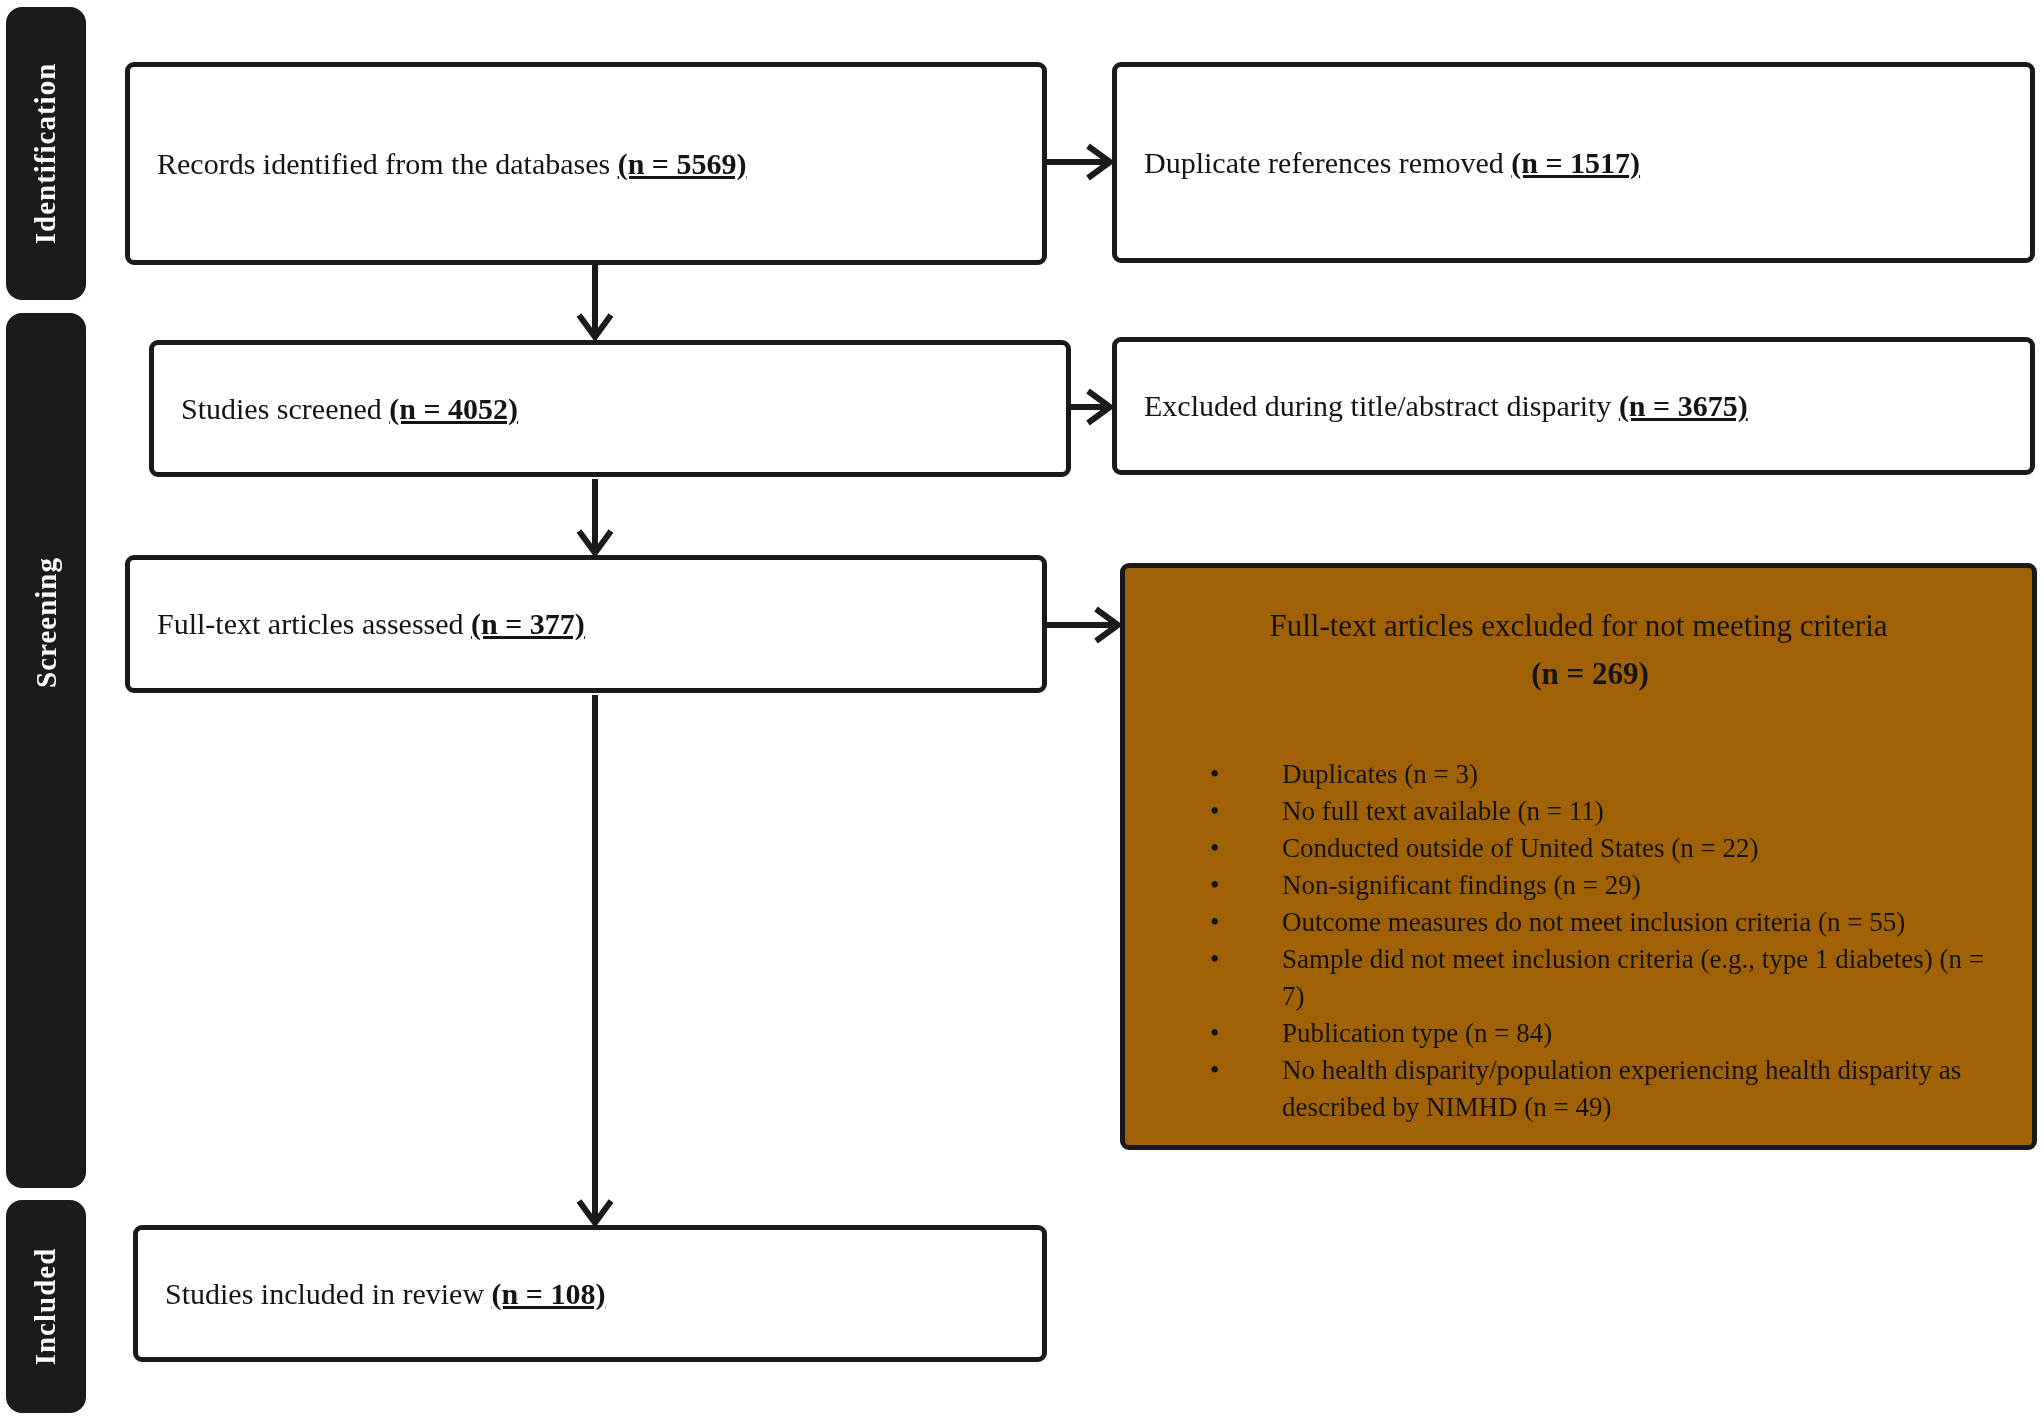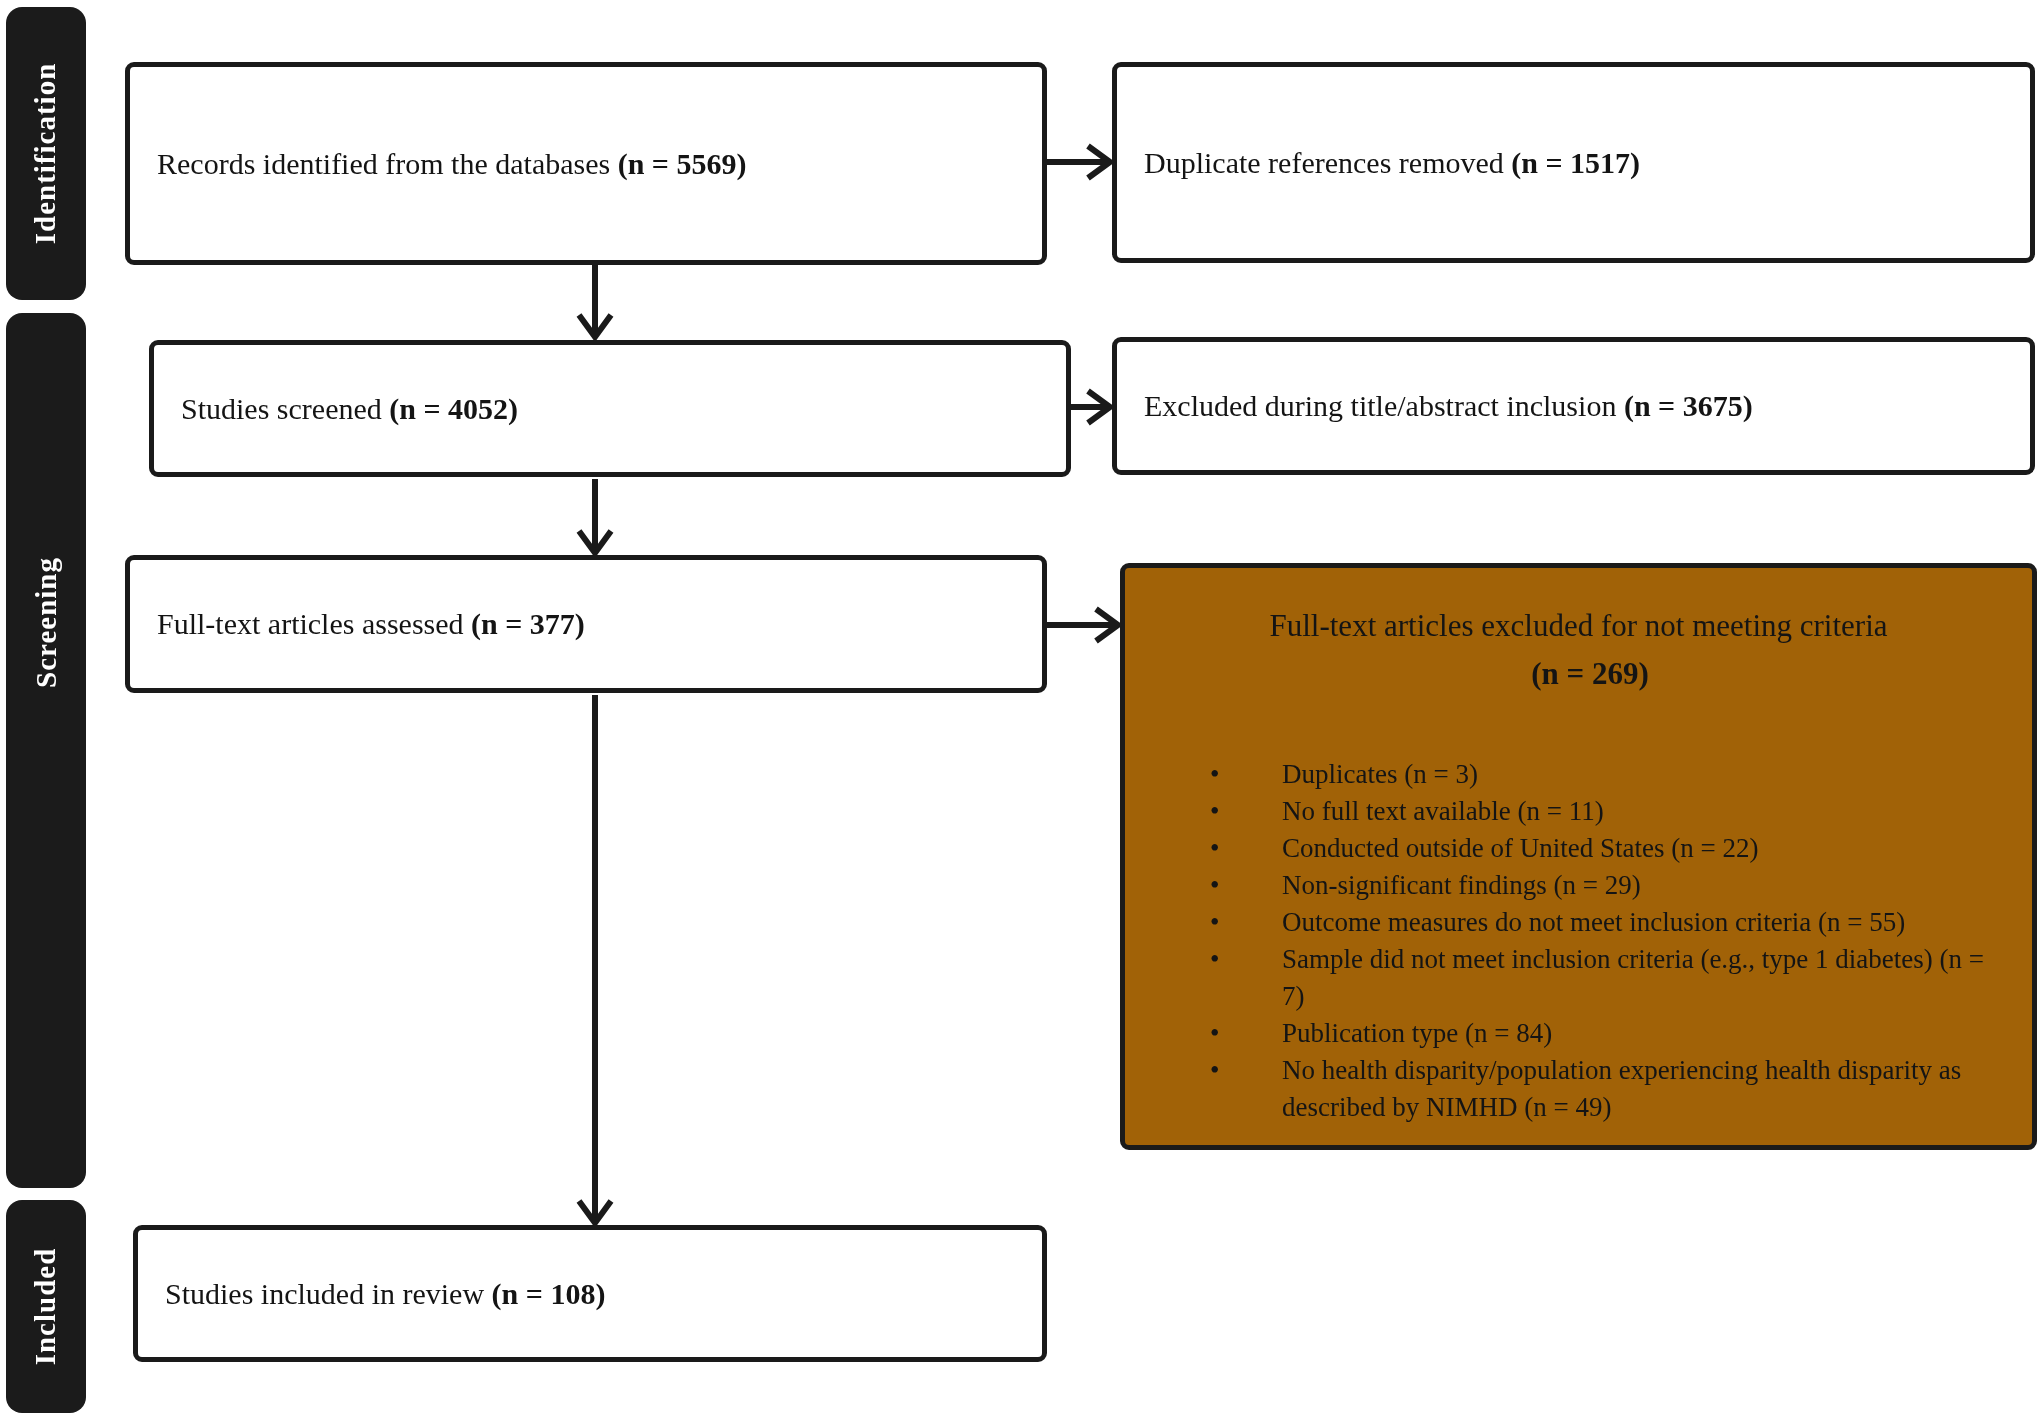--- a/index.html
+++ b/index.html
@@ -29,21 +29,21 @@
   
   .fbox{
     position:absolute;
     background:#ffffff;
     border:5px solid #1a1a1a;border-radius:9px;
     box-sizing:border-box;
     display:flex;align-items:center;
     font-size:30px;line-height:1.25;
     padding:10px 24px 10px 27px;
   }
-  .fbox .nval{font-weight:bold;}
+  .fbox .nval{font-weight:bold;text-decoration:underline;}
   #box-records{left:125px;top:62px;width:922px;height:203px;}
   #box-duplicates{left:1112px;top:62px;width:923px;height:201px;}
   #box-screened{left:125px;top:340px;width:922px;height:137px;margin-left:24px;}
   #box-excluded-screening{left:1112px;top:337px;width:923px;height:138px;}
   #box-fulltext{left:125px;top:555px;width:922px;height:138px;}
   #box-included{left:133px;top:1225px;width:914px;height:137px;}
   
   #box-fulltext-excluded{
     position:absolute;left:1120px;top:563px;width:917px;height:587px;
     background:#a16207;border:5px solid #1a1a1a;border-radius:9px;
@@ -119,21 +119,21 @@
 
   <div class="fbox" id="box-screened">
     <div>
       <span>Studies screened</span>
       <span class="nval">(n = 4052)</span>
     </div>
   </div>
 
   <div class="fbox" id="box-excluded-screening">
     <div>
-      <span>Excluded during title/abstract inclusion</span>
+      <span>Excluded during title/abstract disparity</span>
       <span class="nval">(n = 3675)</span>
     </div>
   </div>
 
   <div class="fbox" id="box-fulltext">
     <div>
       <span>Full-text articles assessed</span>
       <span class="nval">(n = 377)</span>
     </div>
   </div>

